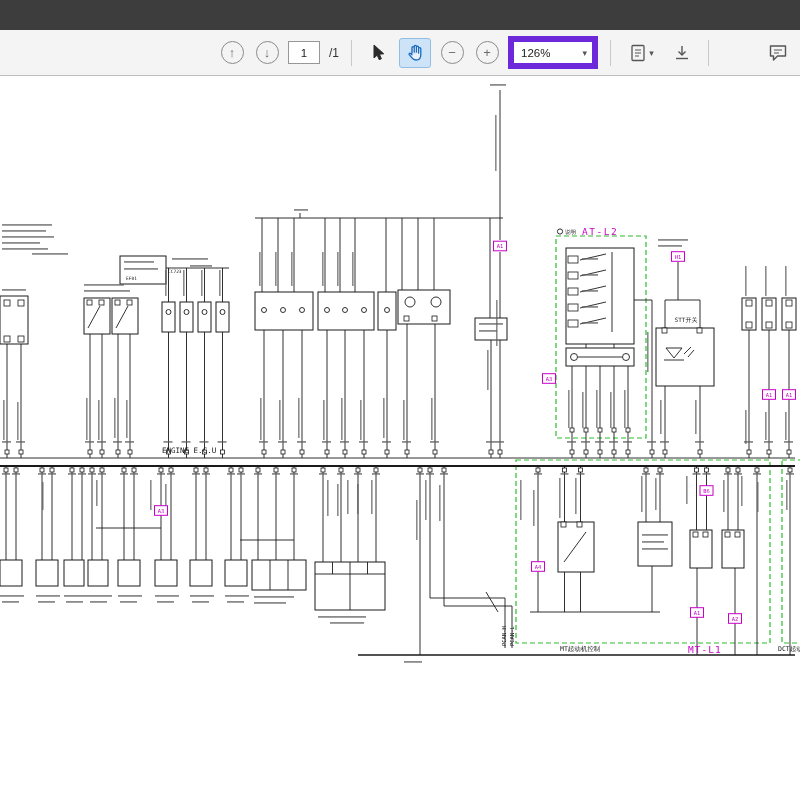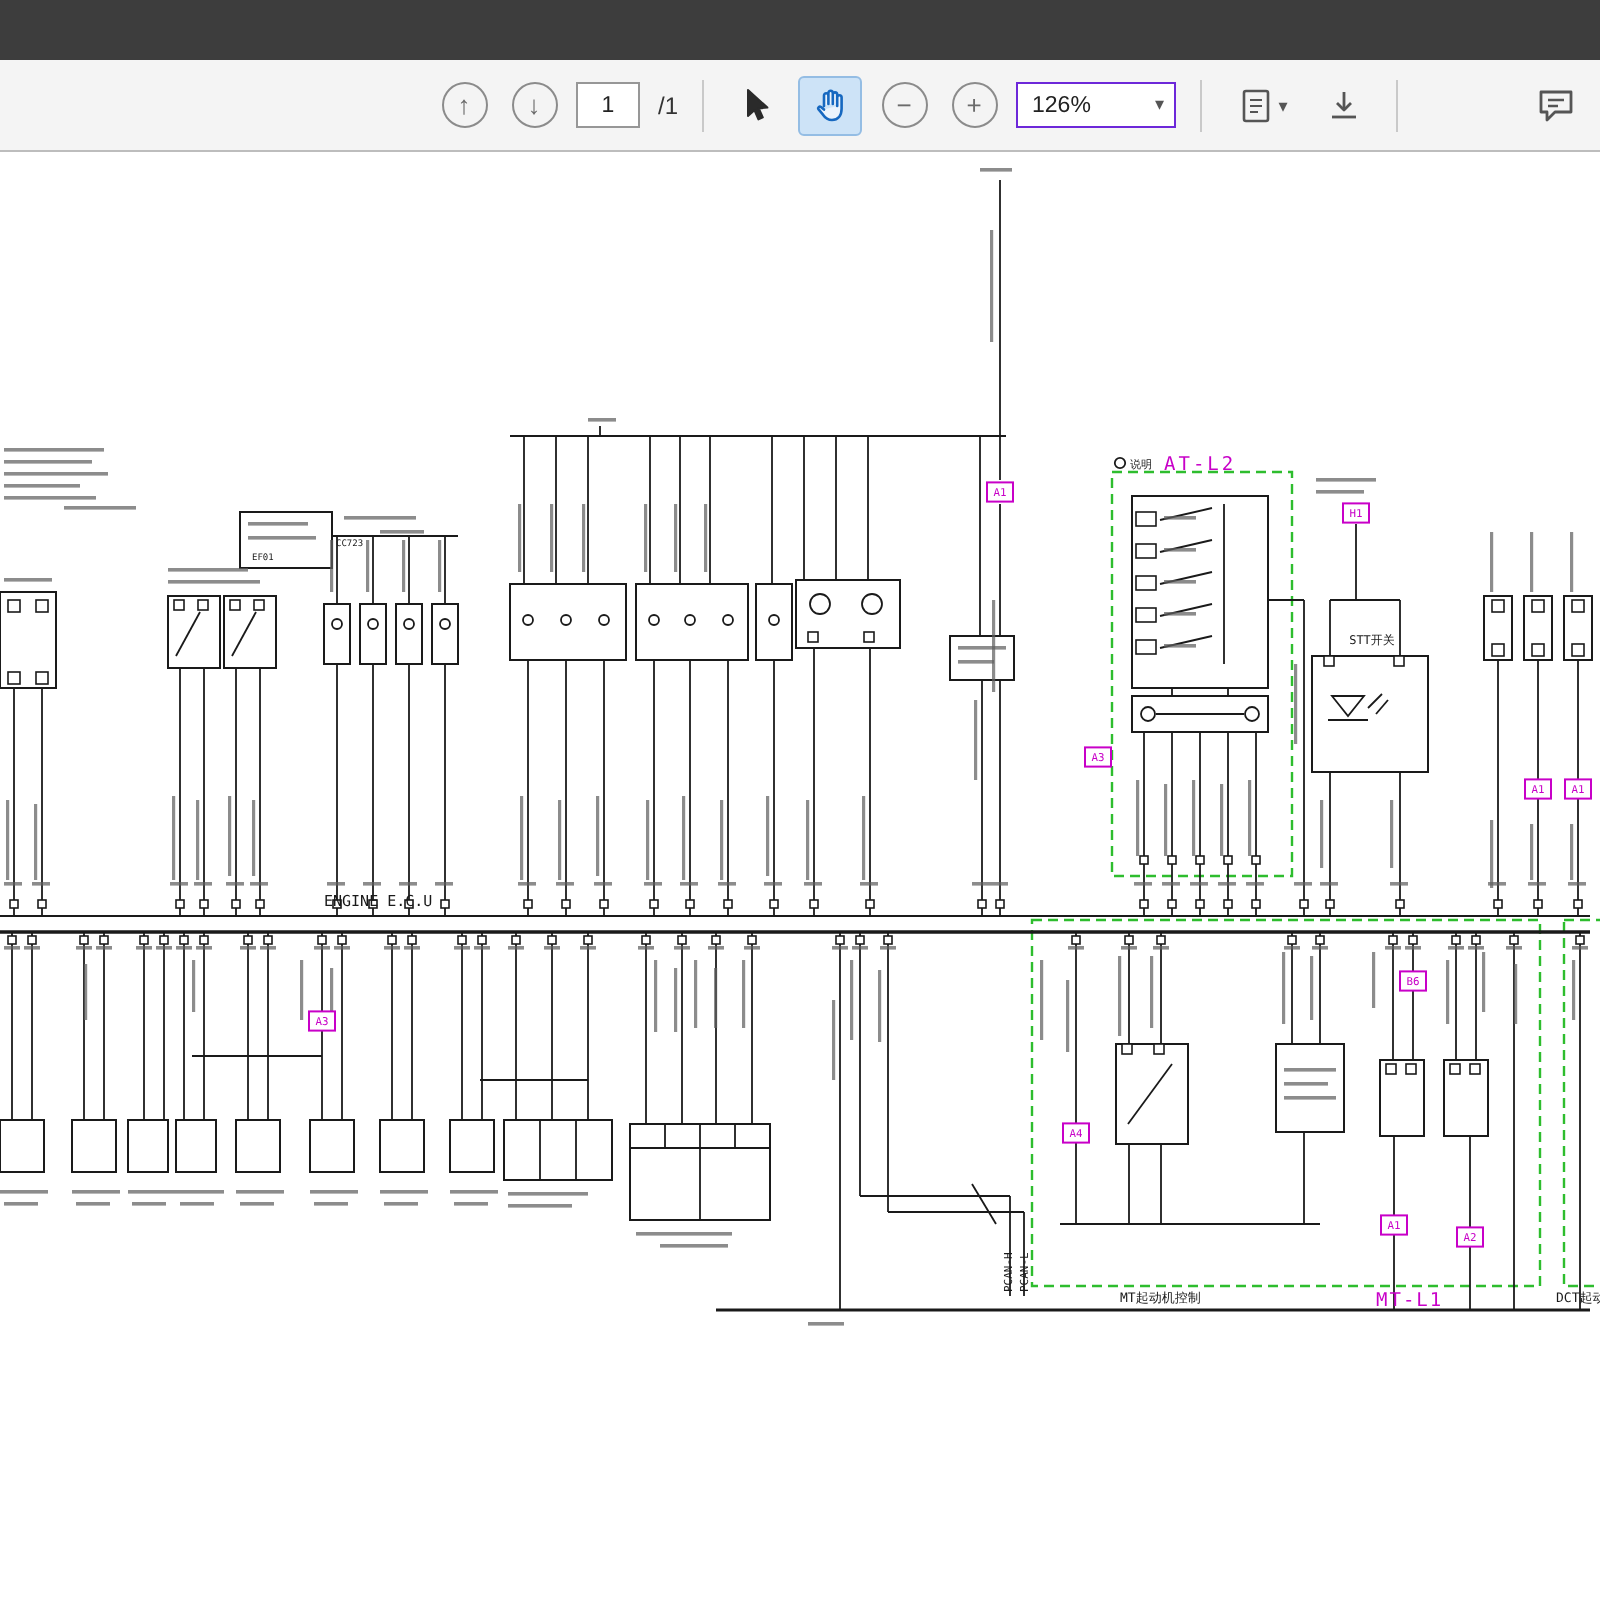--- a/index.html
+++ b/index.html
@@ -12,21 +12,21 @@
   .tb-btn{background:none;border:none;padding:0;width:28px;height:28px;display:flex;
           align-items:center;justify-content:center;cursor:pointer;}
   .circle-glyph{display:flex;width:21px;height:21px;border:1.5px solid #8b8b8b;border-radius:50%;
           align-items:center;justify-content:center;color:#6b6b6b;font-size:13px;line-height:1;}
   .tb-btn.active{background:#cde3f7;border:1px solid #94bde4;border-radius:3px;width:32px;height:30px;}
   .page-input{width:26px;height:19px;border:1px solid #979797;background:#fff;text-align:center;
           font-size:11.5px;color:#222;font-family:inherit;}
   .page-total{font-size:12px;color:#333;margin-left:2px;}
   .sep{width:1px;height:26px;background:#c9c9c9;margin:0 5px;}
   .zoom-select{display:flex;align-items:center;justify-content:space-between;width:66px;height:21px;
-          border:1px solid #6d28d9;background:#fff;padding:0 5px 0 7px;font-size:11.5px;color:#222;cursor:pointer;}
+          border:6px solid #6d28d9;background:#fff;padding:0 5px 0 7px;font-size:11.5px;color:#222;cursor:pointer;}
   .caret{font-size:9px;color:#555;margin-left:3px;}
   .content{position:absolute;top:76px;left:0;right:0;bottom:0;background:#fff;z-index:1;}
   #diagram{position:absolute;top:0;left:0;z-index:2;pointer-events:none;}
   #diagram text{font-family:"DejaVu Sans Mono","DejaVu Sans",monospace;}
 </style>
 </head>
 <body>
 
 <div class="titlebar"></div>
 

